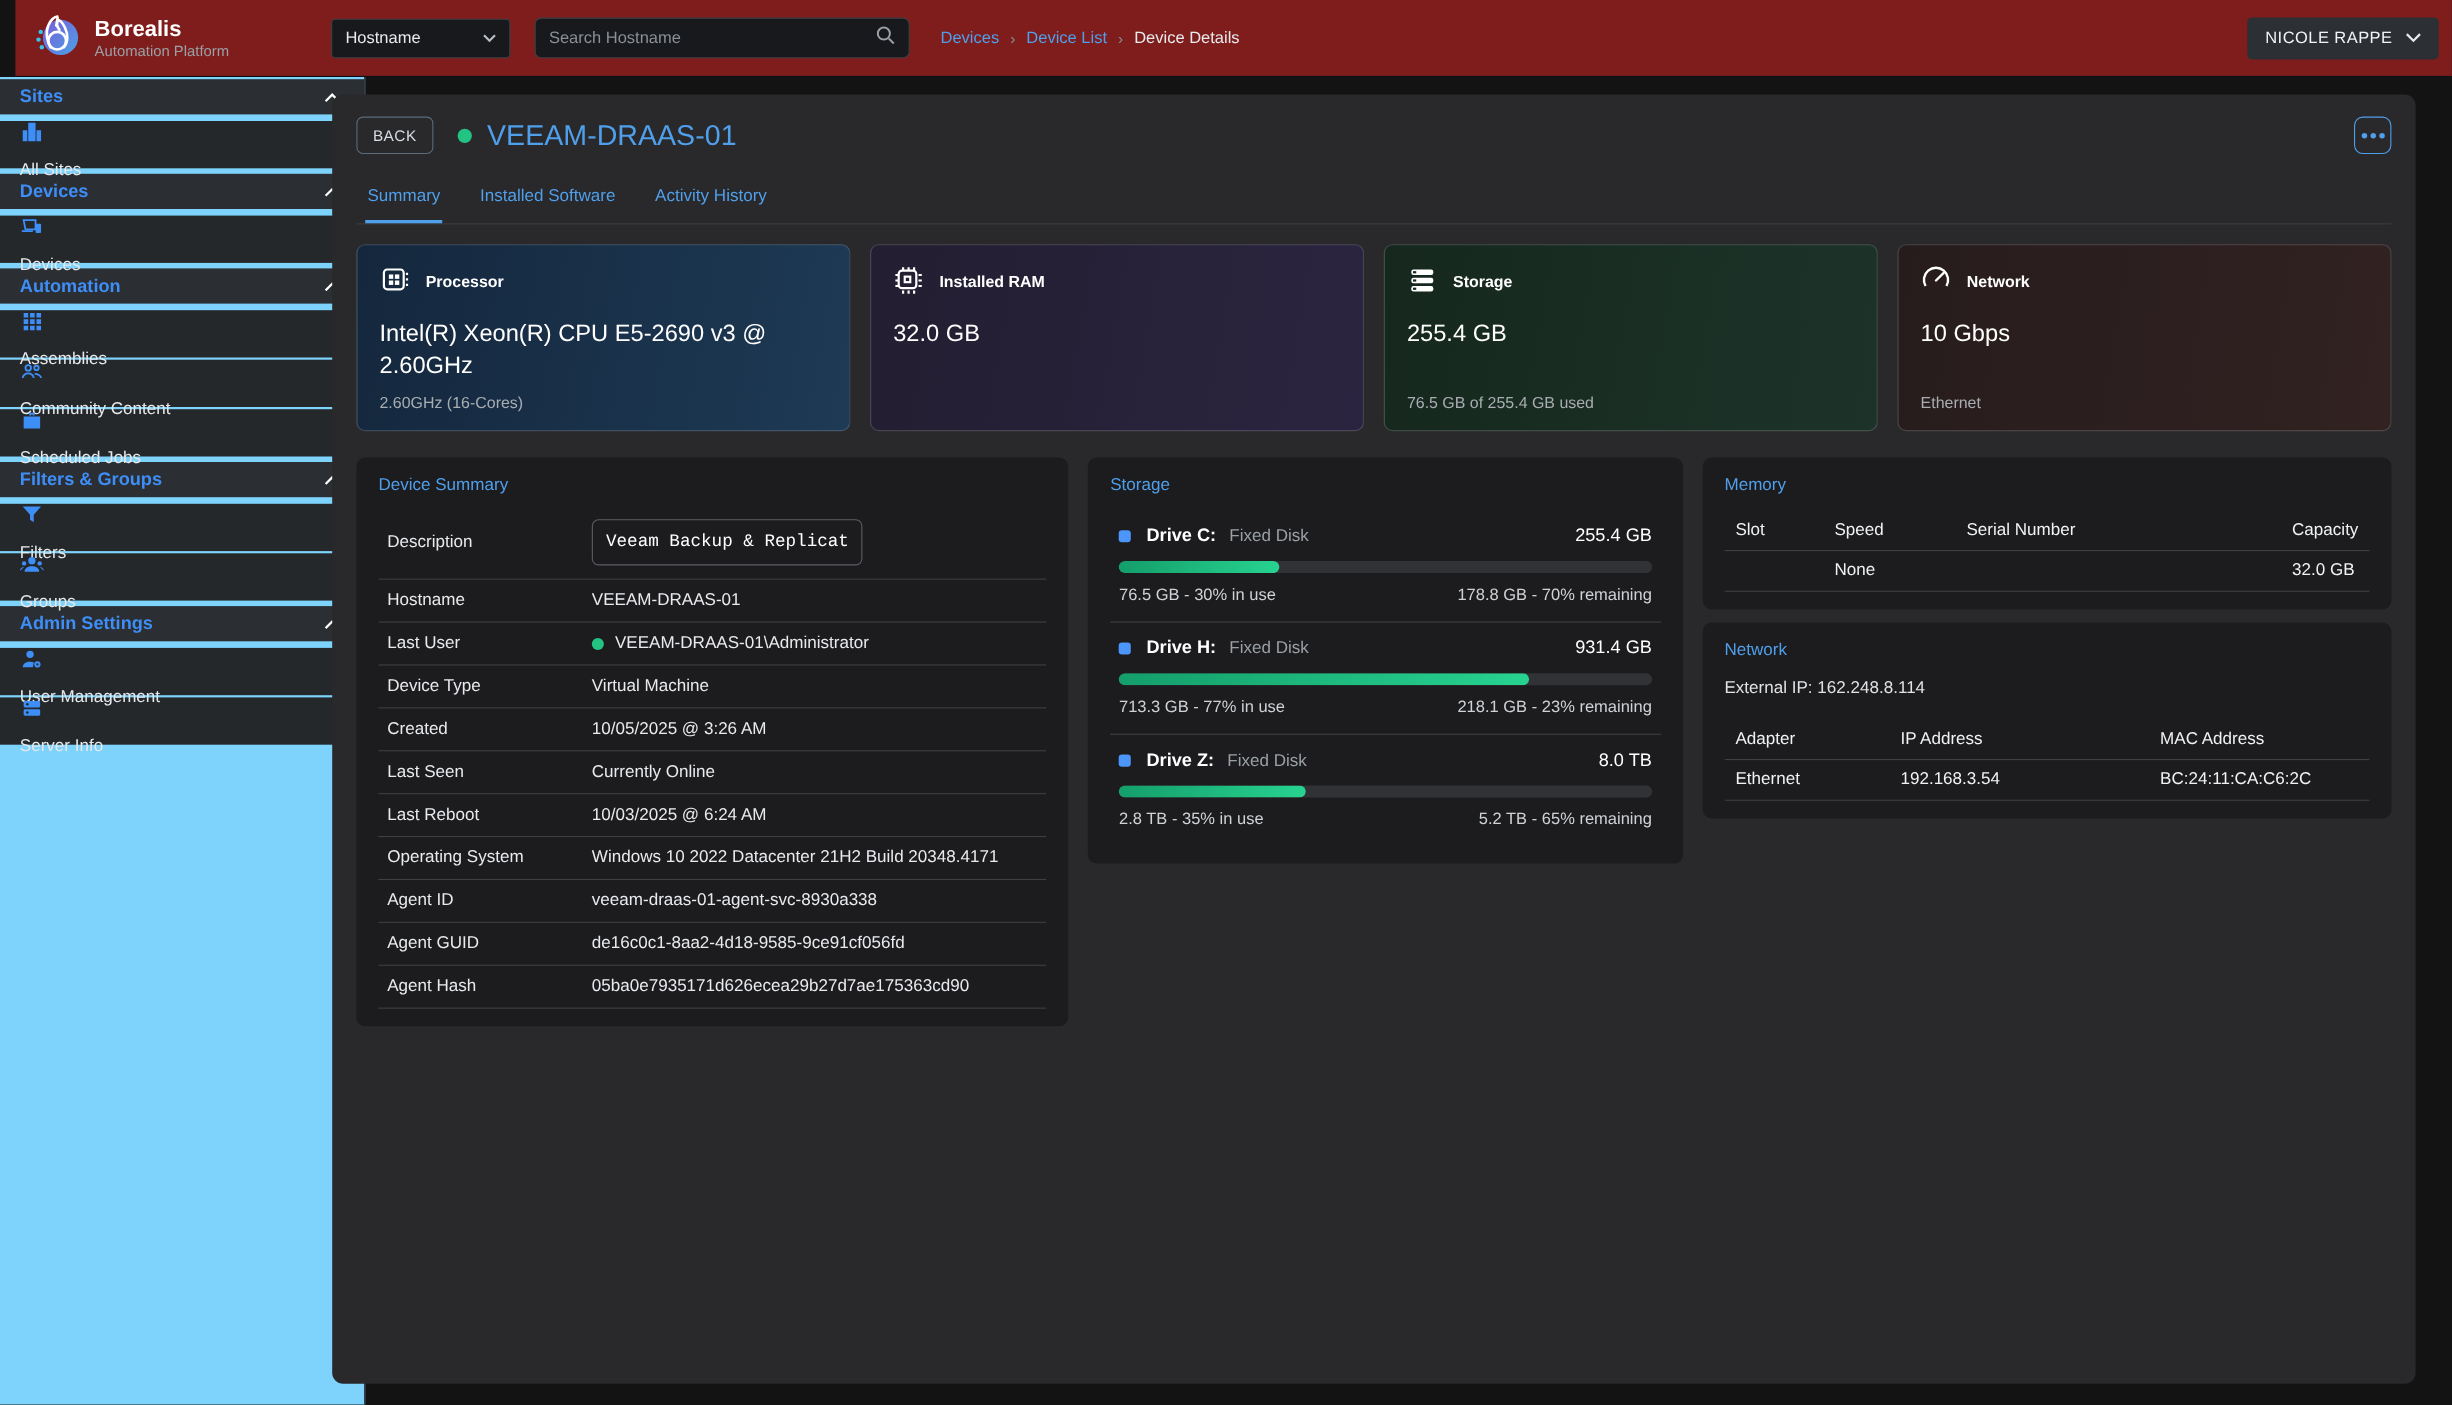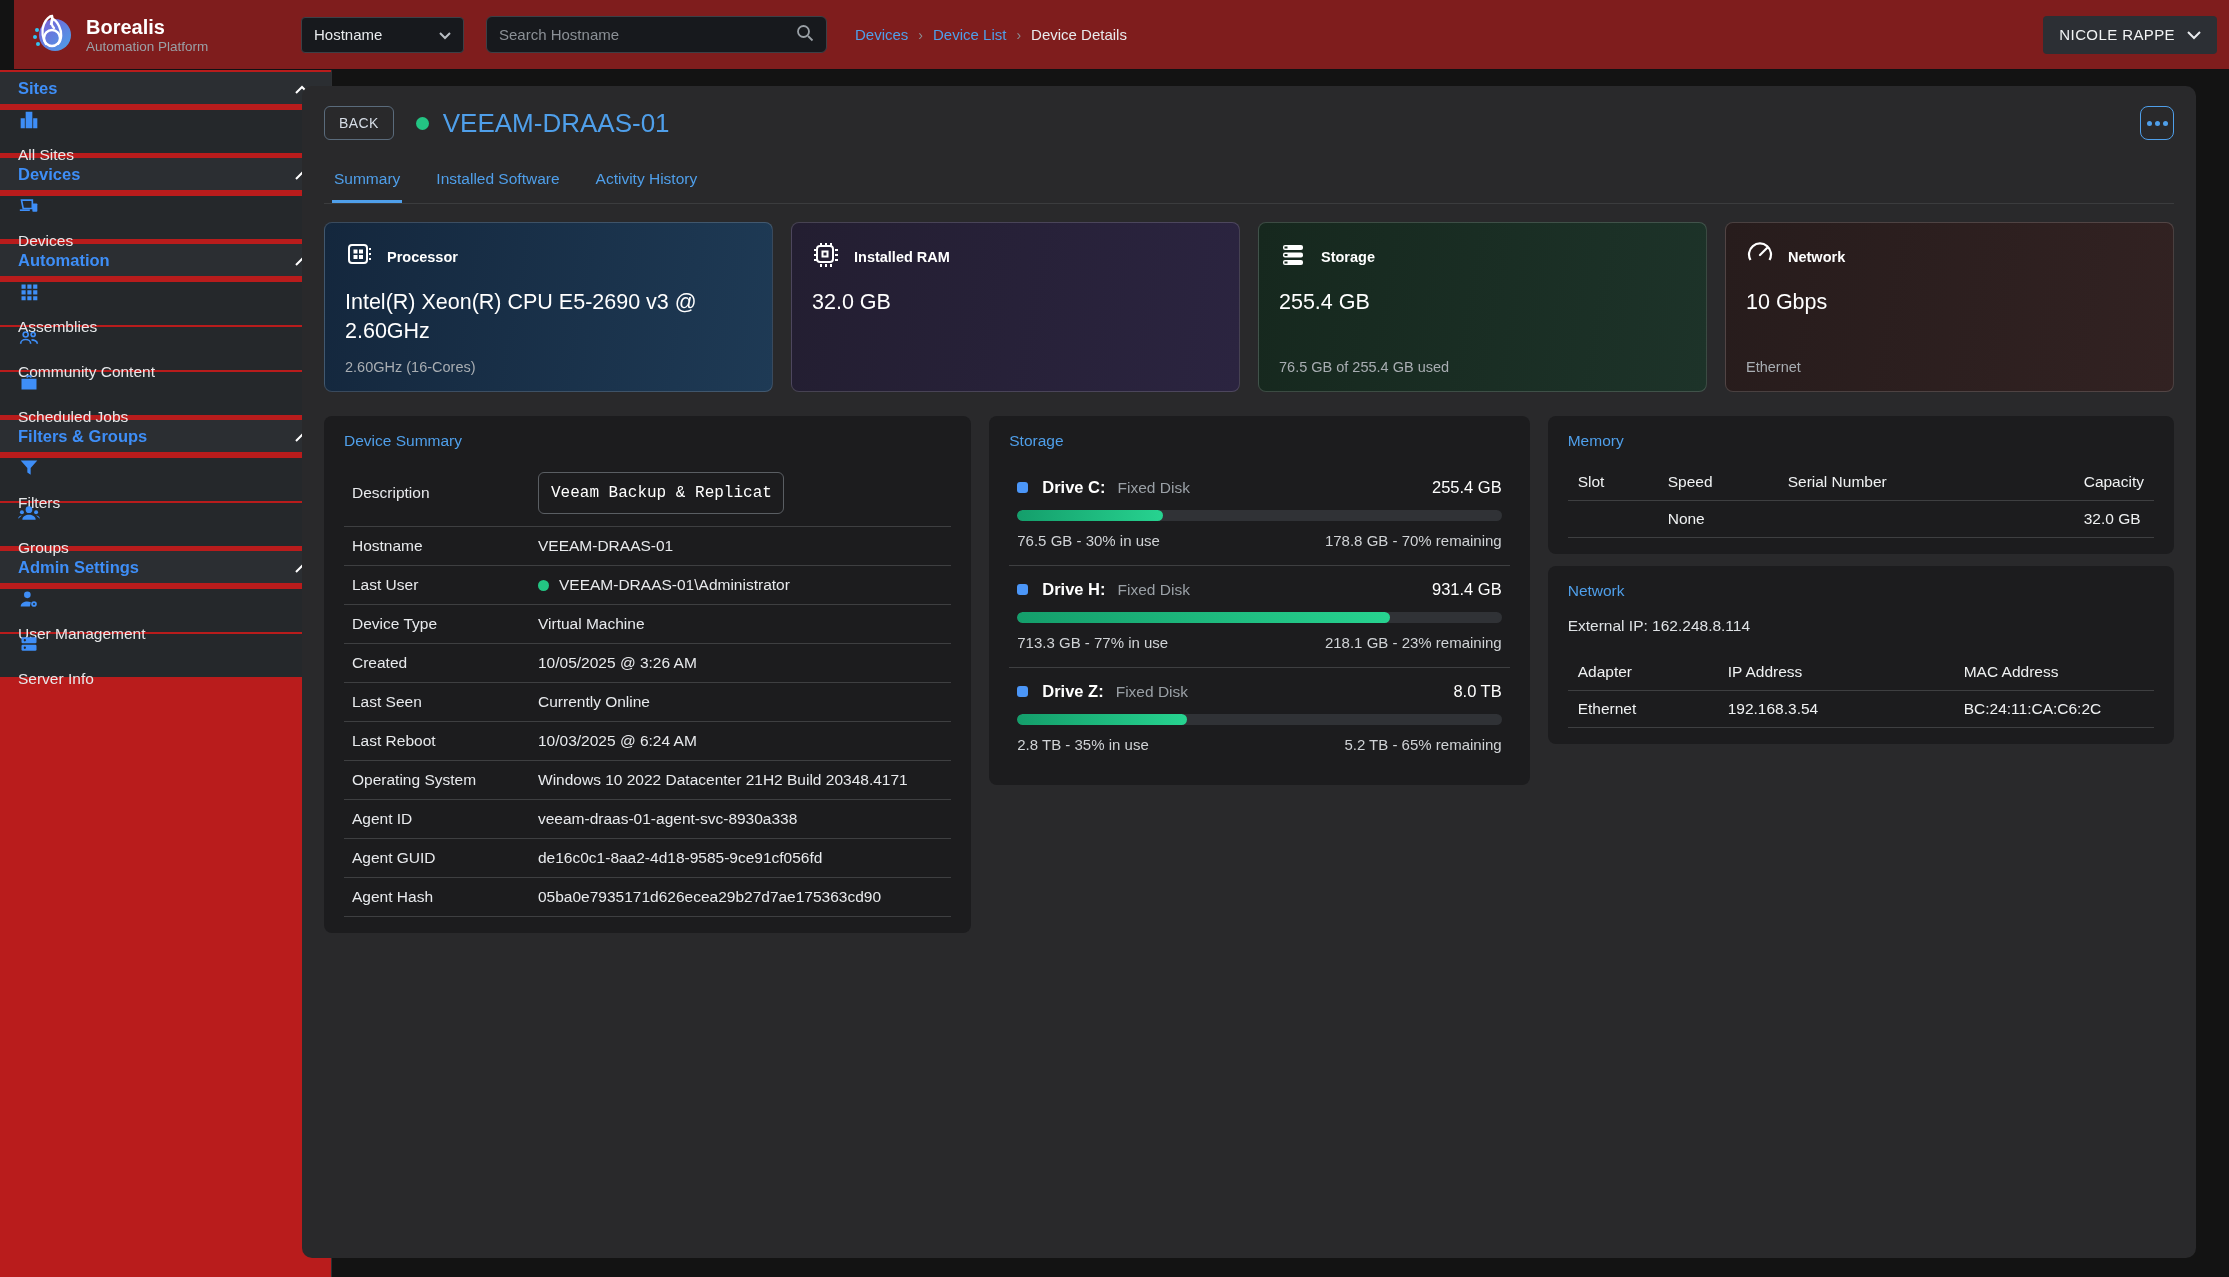--- a/index.html
+++ b/index.html
@@ -24,21 +24,21 @@
   .breadcrumb { display:flex; align-items:center; gap:10px; margin-left:28px; font-size:15px; }
   .crumb-link { color:#4f9fea; cursor:pointer; }
   .crumb-sep { color:#8a8f94; font-size:14px; }
   .crumb-current { color:#e8eaed; }
   .user-chip { margin-left:auto; margin-right:26px; height:38px; background:#2c2f34; border-radius:4px;
     display:flex; align-items:center; gap:12px; padding:0 16px; color:#f1f3f4; font-size:15px;
     letter-spacing:.4px; cursor:pointer; }
 
   
   .sidebar { position:absolute; top:70px; left:0; width:332px; bottom:0;
-    border-right:1px solid #2e3033; background:#b91c1c; padding-top:2px; }
+    border-right:1px solid #2e3033; background:#7dd3fc; padding-top:2px; }
   .side-header { height:32px; background:#2b2e32; display:flex; align-items:center;
     justify-content:space-between; padding:0 22px 0 18px; margin:5px 0 6px; cursor:pointer; }
   .side-header:first-child { margin-top:0; }
   .side-header span { color:#3e8ef7; font-size:16.5px; font-weight:bold; }
   .side-item { height:43px; background:#25282b; display:flex; align-items:flex-start; gap:16px;
     padding:0 18px; margin-bottom:2px; color:#e6e8ea; font-size:15.5px; cursor:pointer;flex-direction:column; }
   .side-item .ic { color:#3e8ef7; display:flex; width:22px; justify-content:center; }
 
   
   .content { position:absolute; left:302px; top:86px; width:1894px; height:1172px;

